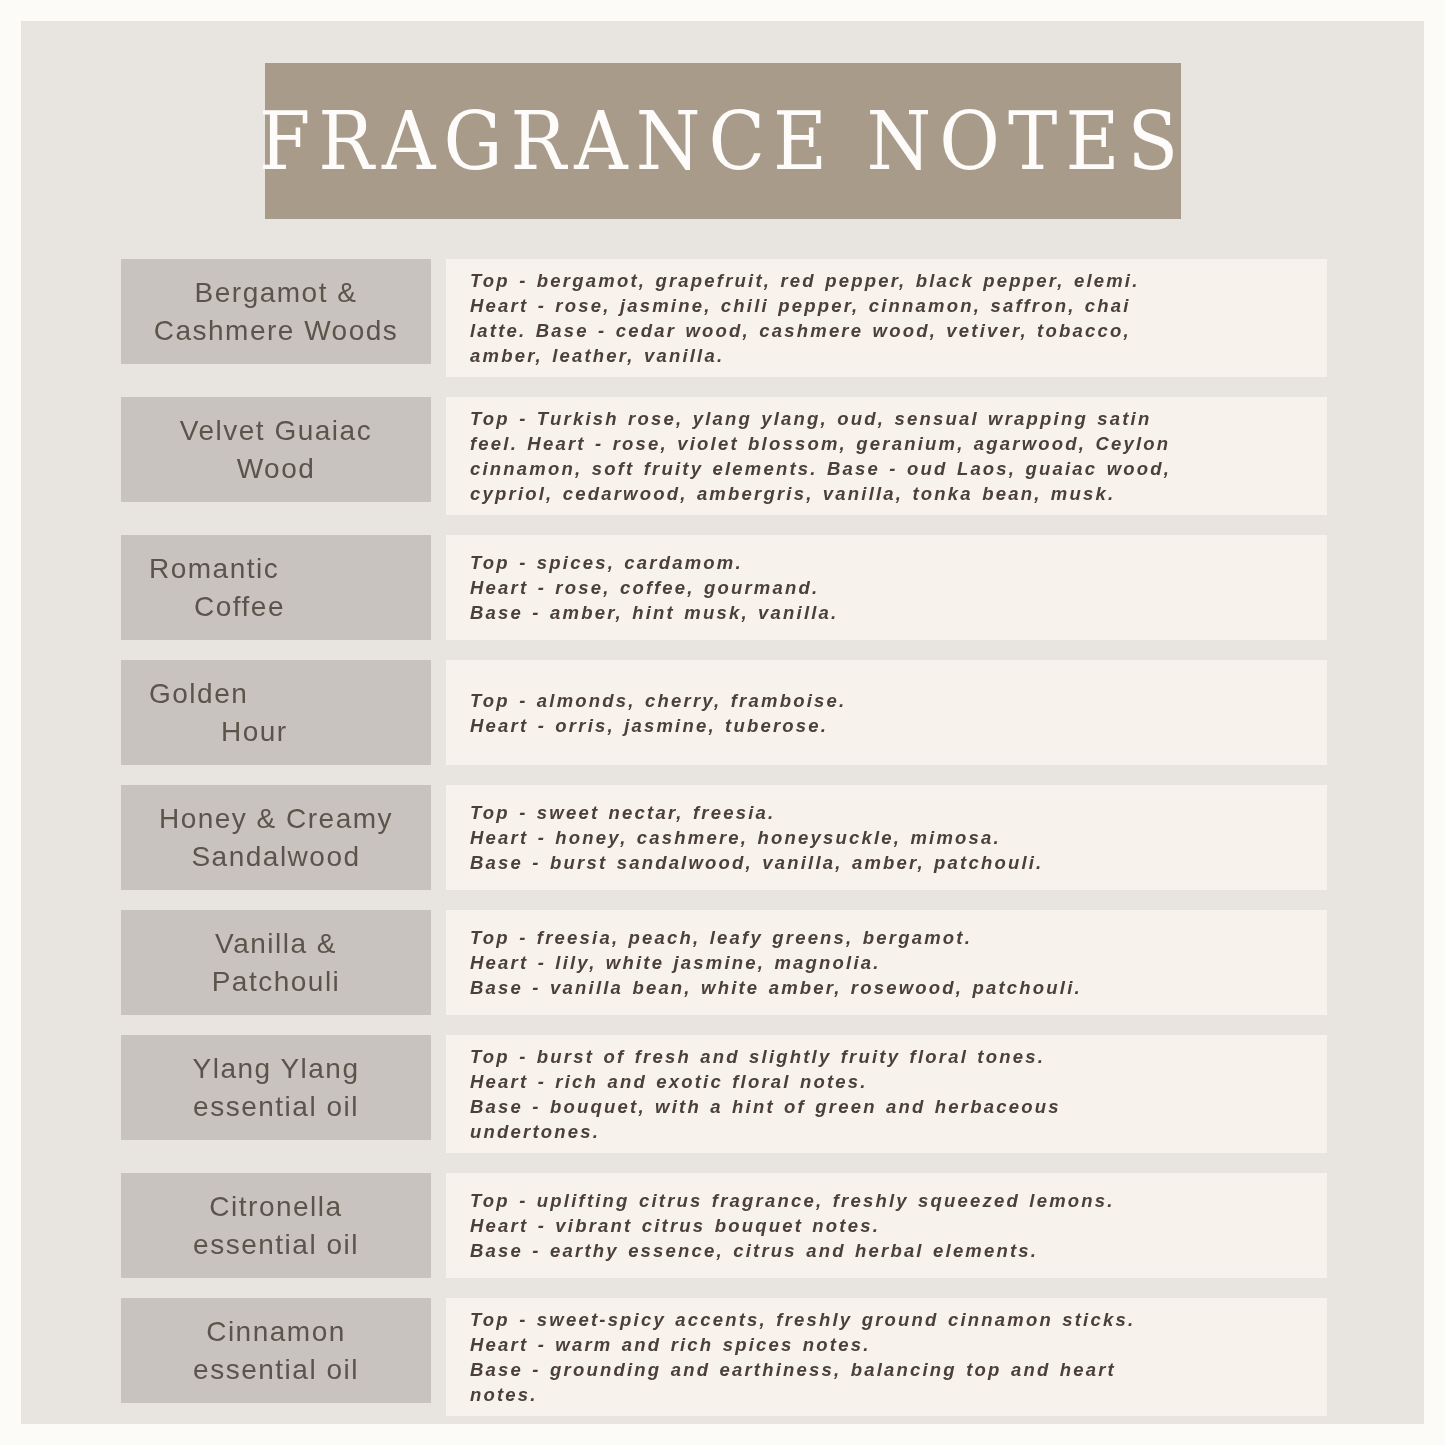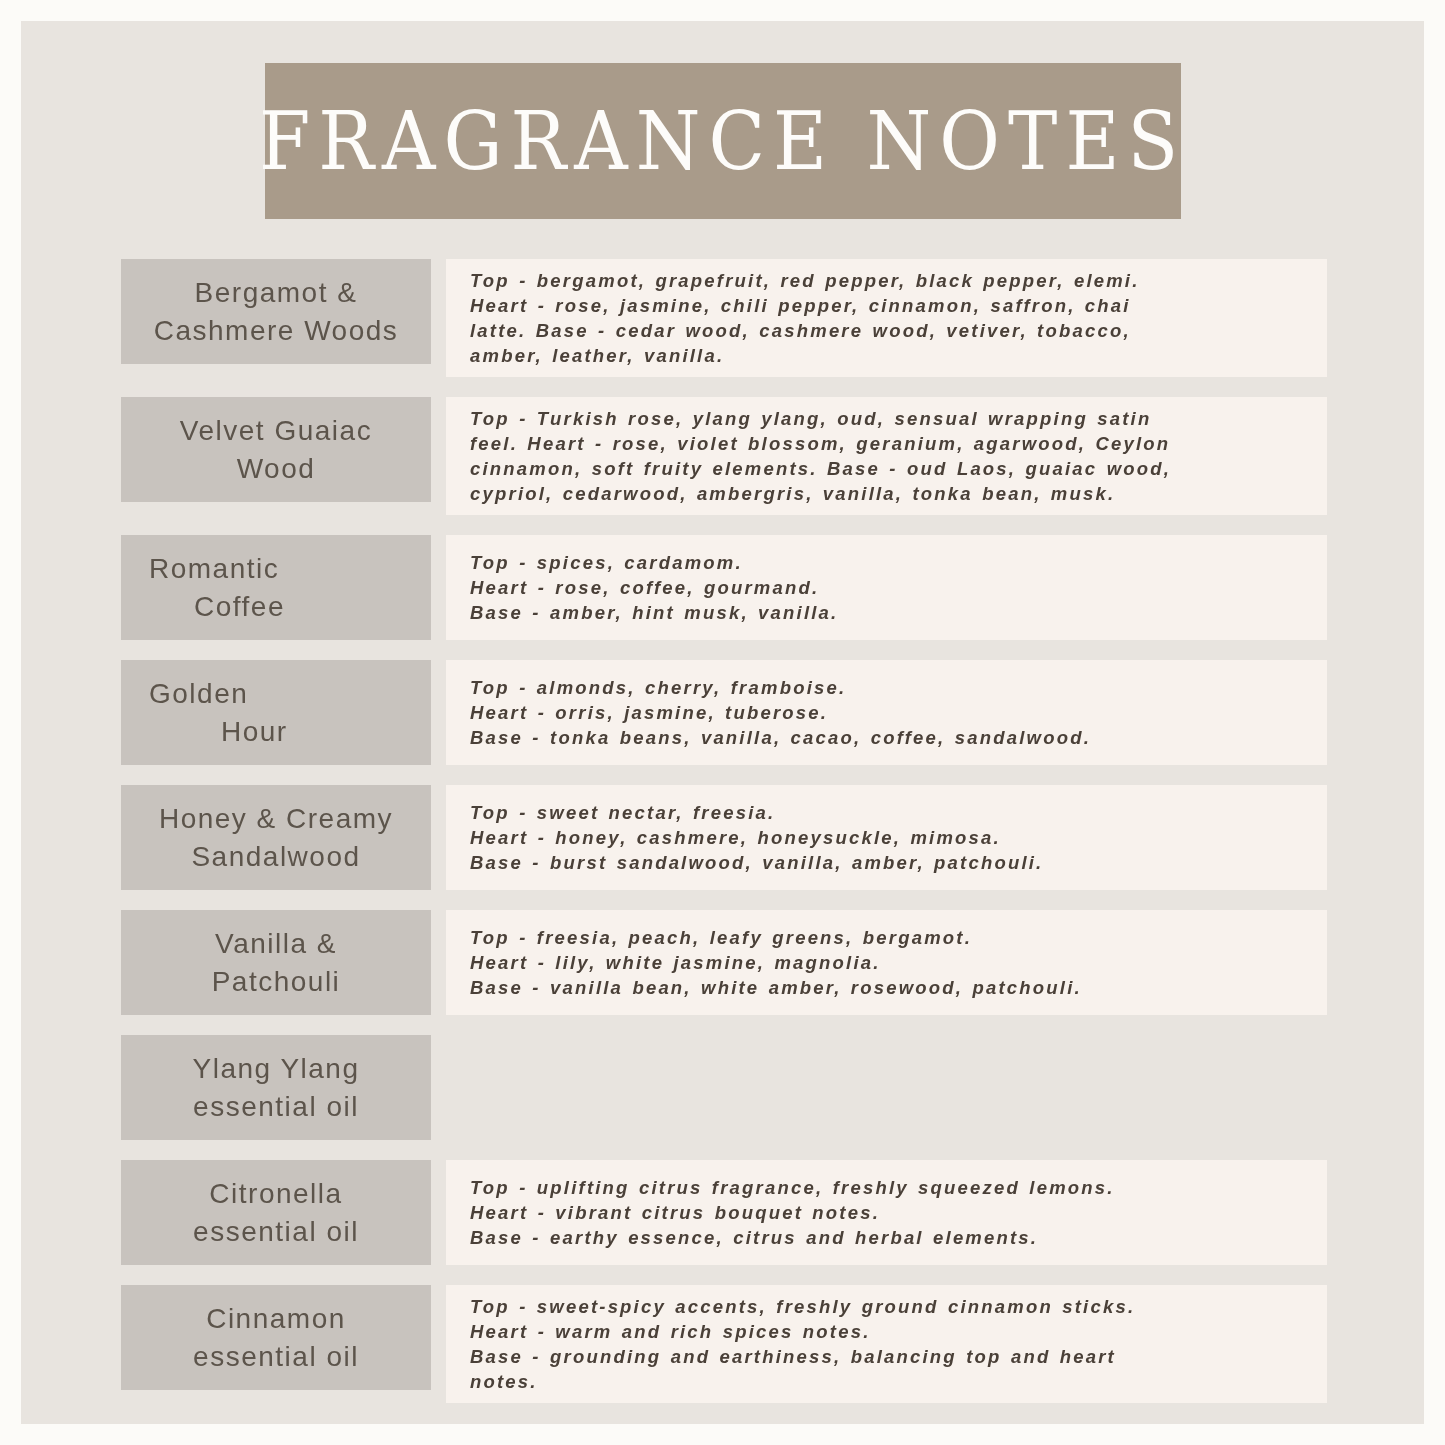--- a/index.html
+++ b/index.html
@@ -140,21 +140,20 @@
     </div>
 
     <div class="row row-stair row-golden">
       <div class="label">
           <span class="line">Golden</span>
           <span class="line">Hour</span>
         </div>
       <div class="notes">
           <span class="line">Top - almonds, cherry, framboise.</span>
           <span class="line">Heart - orris, jasmine, tuberose.</span>
-          <span class="line">Base - tonka beans, vanilla, cacao, coffee, sandalwood.</span>
         </div>
     </div>
 
     <div class="row">
       <div class="label">
           <span class="line">Honey &amp; Creamy</span>
           <span class="line">Sandalwood</span>
         </div>
       <div class="notes">
           <span class="line">Top - sweet nectar, freesia.</span>
@@ -172,20 +171,26 @@
           <span class="line">Top - freesia, peach, leafy greens, bergamot.</span>
           <span class="line">Heart - lily, white jasmine, magnolia.</span>
           <span class="line">Base - vanilla bean, white amber, rosewood, patchouli.</span>
         </div>
     </div>
 
     <div class="row">
       <div class="label">
           <span class="line">Ylang Ylang</span>
           <span class="line">essential oil</span>
+        </div>
+      <div class="notes">
+          <span class="line">Top - burst of fresh and slightly fruity floral tones.</span>
+          <span class="line">Heart - rich and exotic floral notes.</span>
+          <span class="line">Base - bouquet, with a hint of green and herbaceous</span>
+          <span class="line">undertones.</span>
         </div>
     </div>
 
     <div class="row">
       <div class="label">
           <span class="line">Citronella</span>
           <span class="line">essential oil</span>
         </div>
       <div class="notes">
           <span class="line">Top - uplifting citrus fragrance, freshly squeezed lemons.</span>

